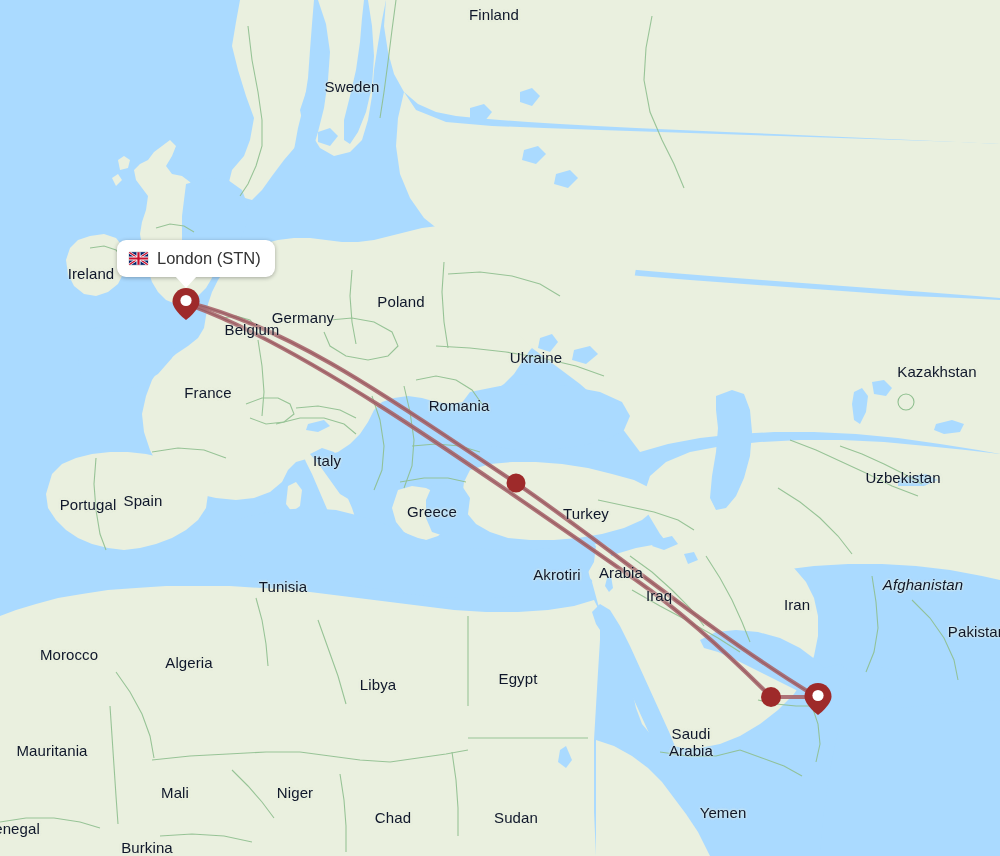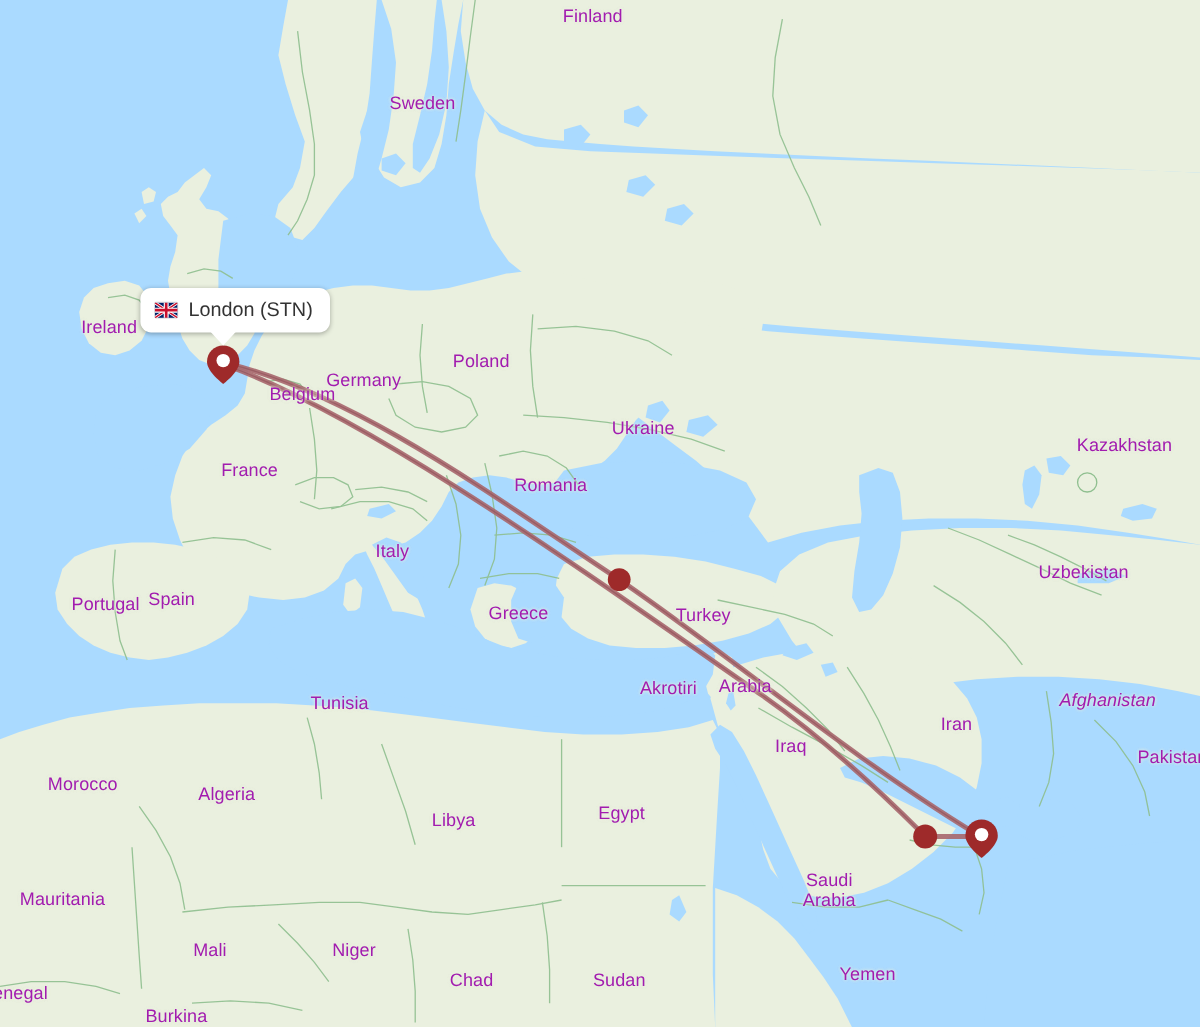--- a/index.html
+++ b/index.html
@@ -6,21 +6,21 @@
   body{font-family:"Liberation Sans",sans-serif;}
   #map-root{
     position:relative;width:1000px;height:856px;overflow:hidden;
     background:#aadaff;
   }
   #map-svg{position:absolute;left:0;top:0;width:1000px;height:856px;}
 
   
   .country-label{
     position:absolute;
-    color:#a21caf;
+    color:#0f172a;
     font-family:"Liberation Sans",sans-serif;
     font-size:15px;
     line-height:17px;
     white-space:pre;
     letter-spacing:.1px;
     transform:translate(-50%,-50%);
     text-align:center;
     pointer-events:none;
     text-shadow:0 0 3px rgba(234,240,223,.85),0 0 3px rgba(234,240,223,.85);
   }
@@ -373,21 +373,21 @@
       <div class="country-label" style="left: 327px; top: 460px;">Italy</div>
       <div class="country-label" style="left: 903px; top: 477px;">Uzbekistan</div>
       <div class="country-label" style="left: 432px; top: 511px;">Greece</div>
       <div class="country-label" style="left: 88px; top: 504px;">Portugal</div>
       <div class="country-label" style="left: 143px; top: 500px;">Spain</div>
       <div class="country-label" style="left: 586px; top: 513px;">Turkey</div>
       <div class="country-label" style="left: 557px; top: 574px;">Akrotiri</div>
       <div class="country-label" style="left: 621px; top: 572px;">Arabia</div>
       <div class="country-label" style="left: 283px; top: 586px;">Tunisia</div>
       <div class="country-label" style="left: 923px; top: 584px; font-style: italic;">Afghanistan</div>
-      <div class="country-label" style="left: 659px; top: 595px; margin-top: 27px;">Iraq</div>
+      <div class="country-label" style="left: 659px; top: 595px;">Iraq</div>
       <div class="country-label" style="left: 797px; top: 604px;">Iran</div>
       <div class="country-label" style="left: 977px; top: 631px;">Pakistan</div>
       <div class="country-label" style="left: 69px; top: 654px;">Morocco</div>
       <div class="country-label" style="left: 189px; top: 662px;">Algeria</div>
       <div class="country-label" style="left: 378px; top: 684px;">Libya</div>
       <div class="country-label" style="left: 518px; top: 678px;">Egypt</div>
       <div class="country-label" style="left: 691px; top: 742px;">Saudi
 Arabia</div>
       <div class="country-label" style="left: 52px; top: 750px;">Mauritania</div>
       <div class="country-label" style="left: 175px; top: 792px;">Mali</div>

